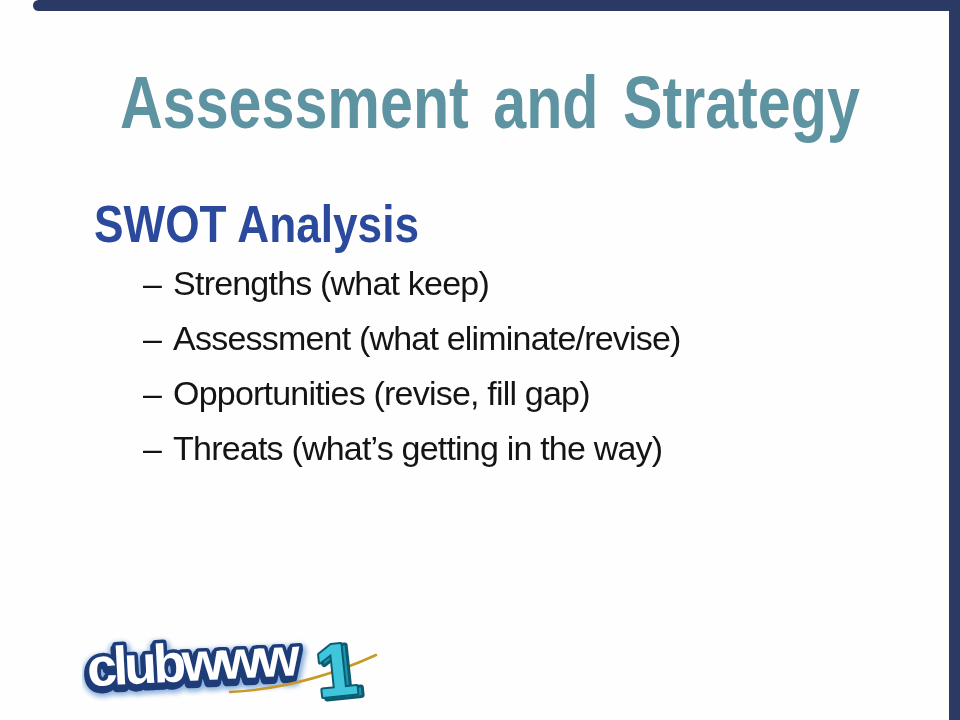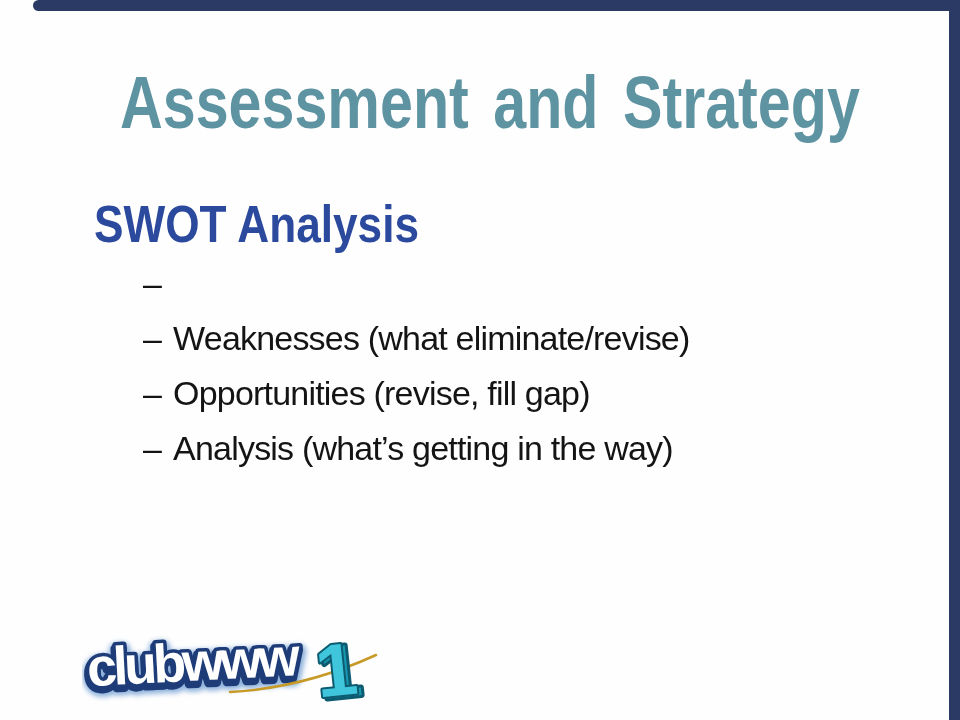--- a/index.html
+++ b/index.html
@@ -146,32 +146,33 @@
   <div class="border-top"></div>
   <div class="border-right"></div>
 
   <h1 class="title">Assessment and Strategy</h1>
 
   <h2 class="heading">SWOT Analysis</h2>
 
   <div class="bullets">
     <div class="bullet-item">
       <span class="bullet-dash">–</span>
+      <span class="bullet-text">Strengths (what keep)</span>
     </div>
     <div class="bullet-item">
       <span class="bullet-dash">–</span>
-      <span class="bullet-text">Weaknesses (what eliminate/revise)</span>
+      <span class="bullet-text">Assessment (what eliminate/revise)</span>
     </div>
     <div class="bullet-item">
       <span class="bullet-dash">–</span>
       <span class="bullet-text">Opportunities (revise, fill gap)</span>
     </div>
     <div class="bullet-item">
       <span class="bullet-dash">–</span>
-      <span class="bullet-text">Analysis (what’s getting in the way)</span>
+      <span class="bullet-text">Threats (what’s getting in the way)</span>
     </div>
   </div>
 
   <div class="logo">
     <svg width="300" height="80" viewBox="0 0 300 80">
       <defs>
         <filter id="soft" x="-30%" y="-30%" width="160%" height="160%">
           <feGaussianBlur stdDeviation="2.4"></feGaussianBlur>
         </filter>
       </defs>

